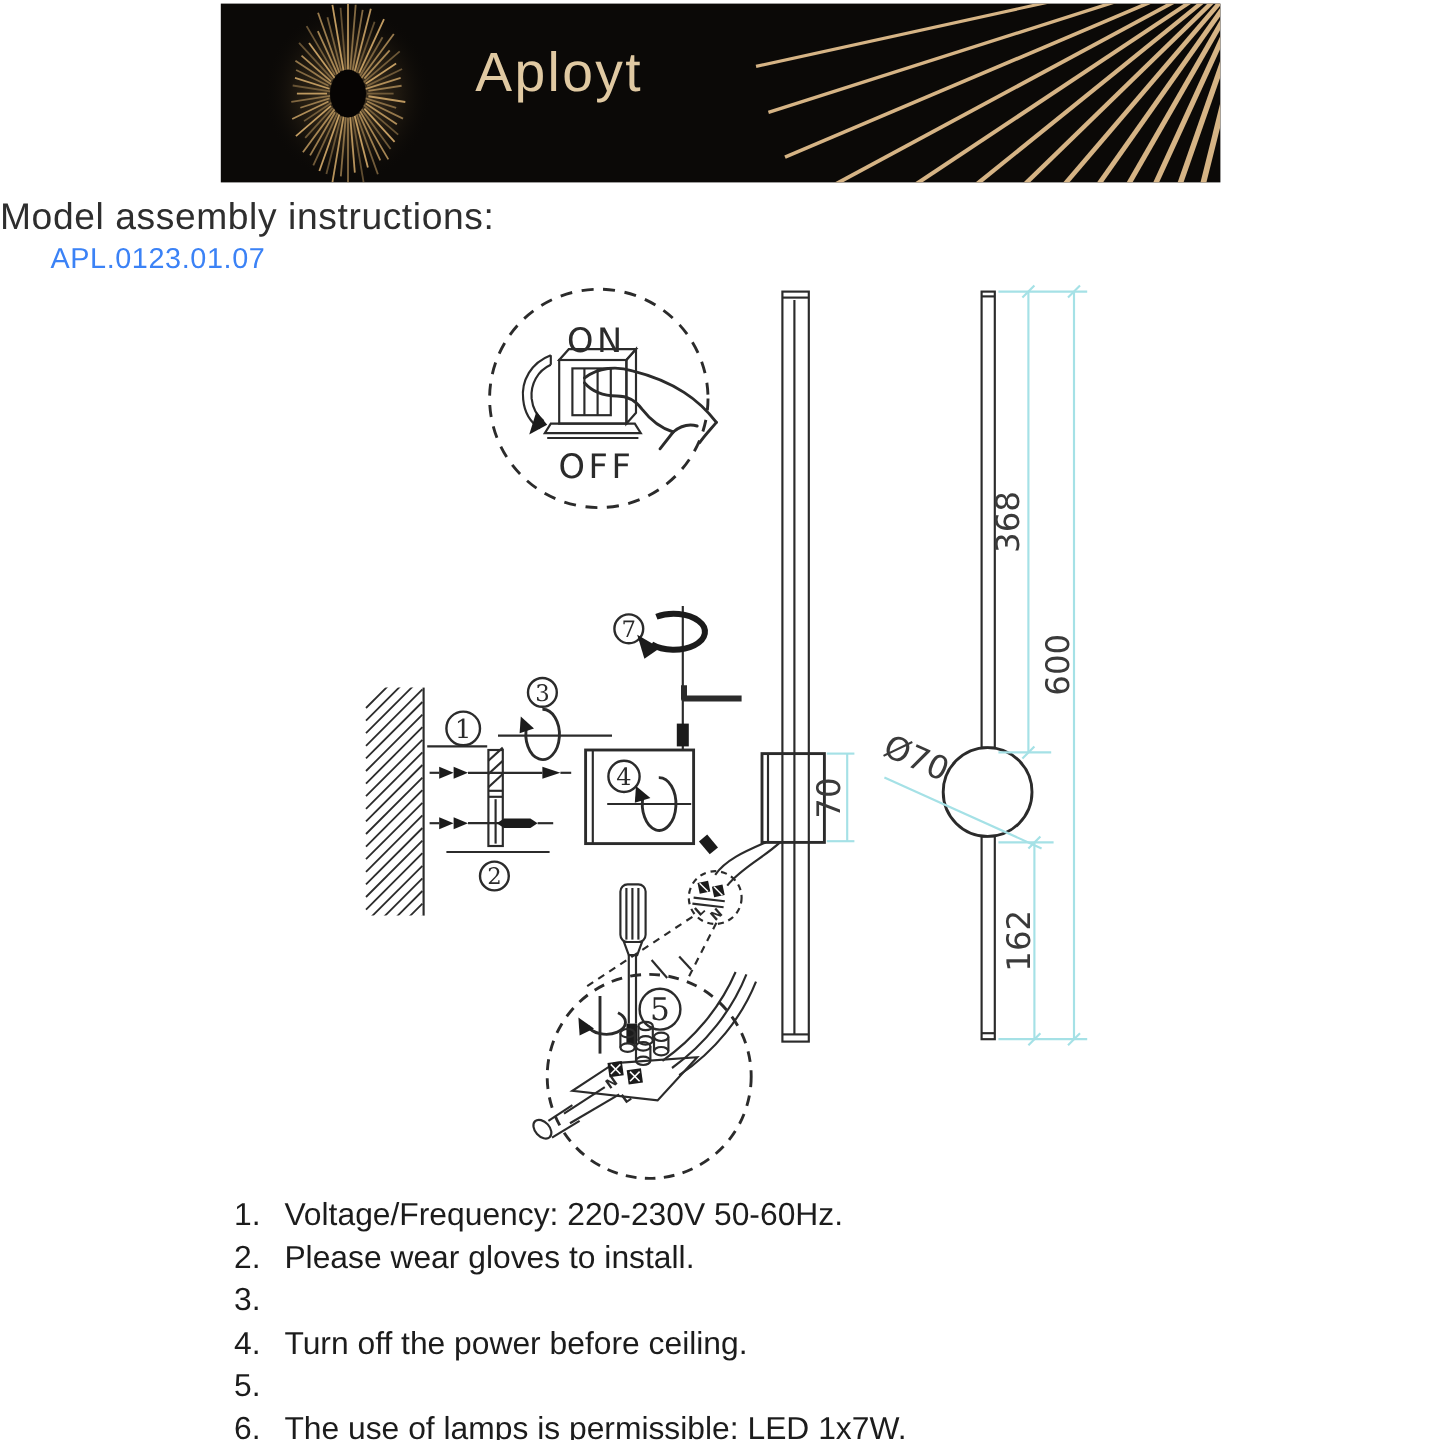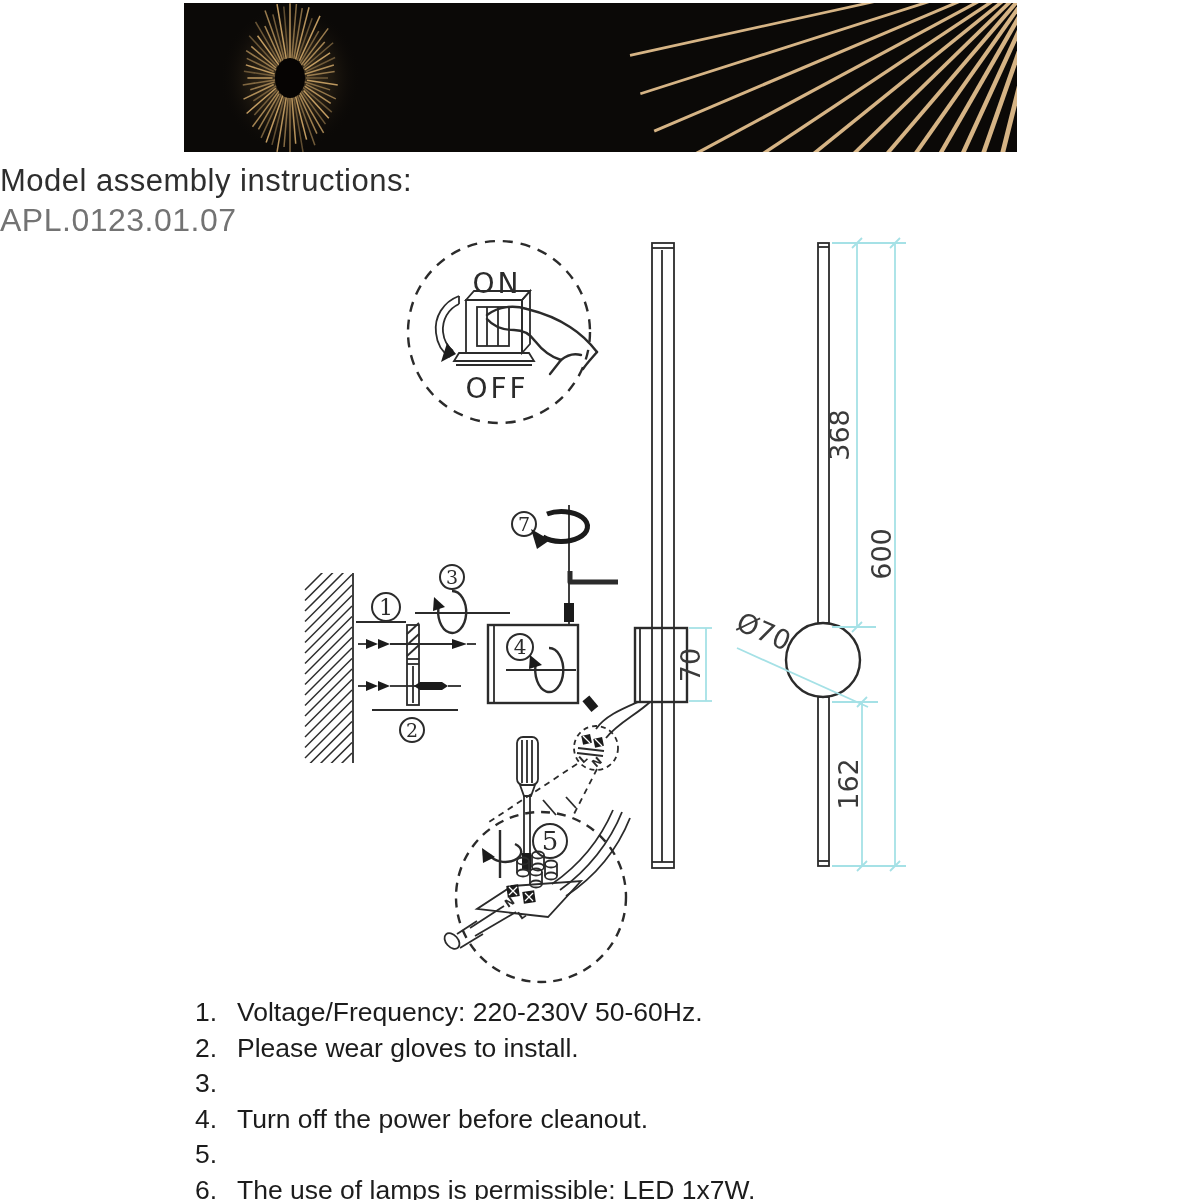--- a/index.html
+++ b/index.html
@@ -5,21 +5,21 @@
   html,body{margin:0;padding:0;background:#ffffff;}
   body{width:1200px;height:1200px;position:relative;overflow:hidden;
        font-family:"Liberation Sans",sans-serif;color:#1c1c1c;}
   .banner{position:absolute;left:184px;top:3px;width:833px;height:149px;
           background:#0b0907;overflow:hidden;}
   .banner svg{position:absolute;left:0;top:0;}
   .wordmark{position:absolute;left:212px;top:30px;font-size:46px;
             color:#e0c9a2;letter-spacing:2px;font-family:"Liberation Sans",sans-serif;}
   .title-wrap{position:absolute;left:0;top:163px;width:1106px;text-align:left;}
   .title-wrap .heading{font-size:31px;color:#2e2e2e;letter-spacing:0.5px;}
-  .title-wrap .model{font-size:32px;color:#737373;margin-top:3px;letter-spacing:0.5px;}
+  .title-wrap .model{font-size:24px;color:#3b82f6;margin-top:3px;letter-spacing:0.5px;margin-left:42px;}
   .diagram{position:absolute;left:0;top:0;width:1200px;height:1200px;}
   .list{position:absolute;left:195px;top:995px;width:860px;}
   .list .li{display:flex;font-size:26.5px;line-height:35.5px;color:#1c1c1c;}
   .list .num{width:42px;flex:0 0 42px;}
   
   .dwg{stroke:#2b2b2b;stroke-width:1.8;fill:none;}
   .dwg-thick{stroke:#2b2b2b;stroke-width:2.4;fill:none;}
   .fillb{fill:#1b1b1b;stroke:none;}
   .cyan{stroke:#a5e1e6;stroke-width:1.8;fill:none;}
   .dimtxt{fill:#3a3a3a;font-family:"DejaVu Sans",sans-serif;font-size:27px;}
@@ -109,20 +109,21 @@
         <line x1="849.1143507434152" y1="-20.229444894399194" x2="586.7373392180211" y2="286.97456520801336" stroke="#d6b485" stroke-width="3.9"></line>
         <line x1="847.3603242010875" y1="-21.87370732578133" x2="557.7284387102923" y2="259.7809942274626" stroke="#d6b485" stroke-width="3.7199999999999998"></line>
         <line x1="845.7656781383234" y1="-23.672960501117206" x2="531.3554461338111" y2="230.02411478921545" stroke="#d6b485" stroke-width="3.54"></line>
         <line x1="844.3440477415375" y1="-25.611819719673054" x2="507.8438664946572" y2="197.95836617463797" stroke="#d6b485" stroke-width="3.36"></line>
         <line x1="843.1075888087618" y1="-27.673706564774967" x2="487.3947379910604" y2="163.85792989026018" stroke="#d6b485" stroke-width="3.1799999999999997"></line>
         <line x1="842.0668738102365" y1="-29.840990659278873" x2="470.1829130154507" y2="128.01438525038787" stroke="#d6b485" stroke-width="3"></line>
         <line x1="841.2308014874068" y1="-32.09514041593725" x2="456.3555630609579" y2="90.73421619796082" stroke="#d6b485" stroke-width="2.82"></line>
         <line x1="840.6065207633117" y1="-34.41688149365635" x2="446.03092031630786" y2="52.33619068183735" stroke="#d6b485" stroke-width="2.6399999999999997"></line>
       </g>
   </svg>
+  <div class="wordmark">Aployt</div>
 </div>
 
 <div class="title-wrap">
   <div class="heading">Model assembly instructions:</div>
   <div class="model">APL.0123.01.07</div>
 </div>
 
 <svg class="diagram" viewBox="0 0 1200 1200">
   <defs>
     <clipPath id="wallClip">
@@ -393,21 +394,21 @@
   </div>
   <div class="li">
     <span class="num">2.</span>
     <span>Please wear gloves to install.</span>
   </div>
   <div class="li">
     <span class="num">3.</span>
   </div>
   <div class="li">
     <span class="num">4.</span>
-    <span>Turn off the power before cleanout.</span>
+    <span>Turn off the power before ceiling.</span>
   </div>
   <div class="li">
     <span class="num">5.</span>
   </div>
   <div class="li">
     <span class="num">6.</span>
     <span>The use of lamps is permissible: LED 1x7W.</span>
   </div>
 </div>
 

